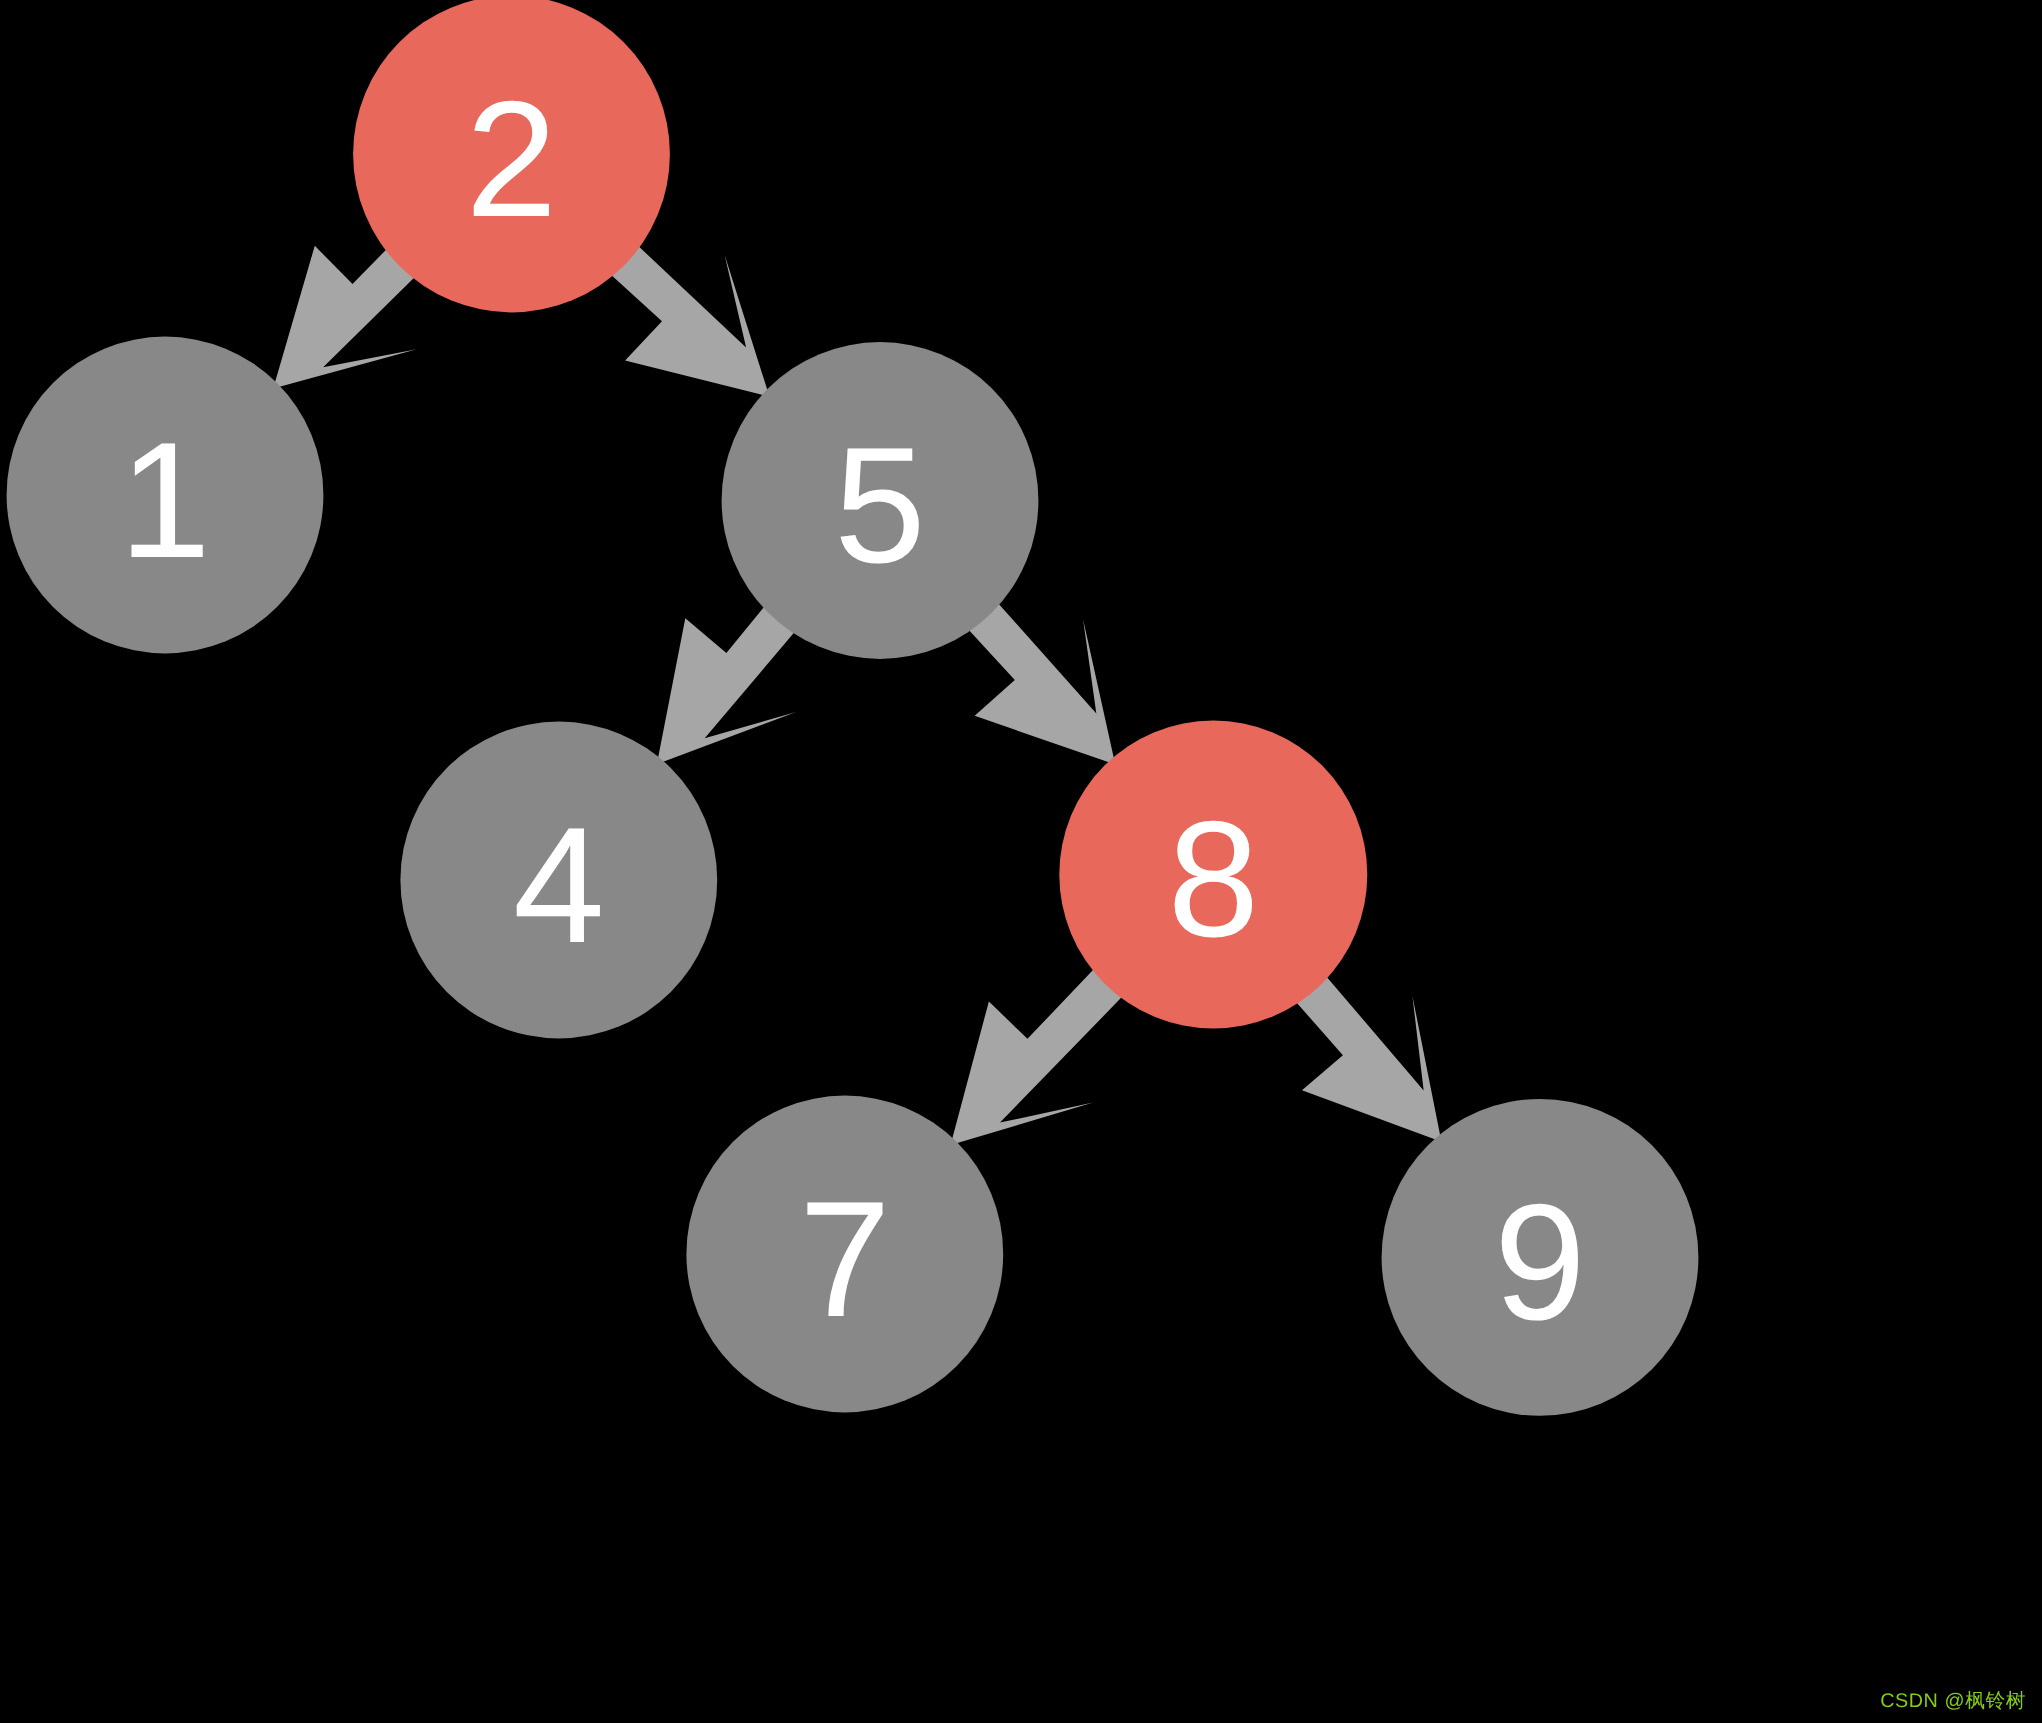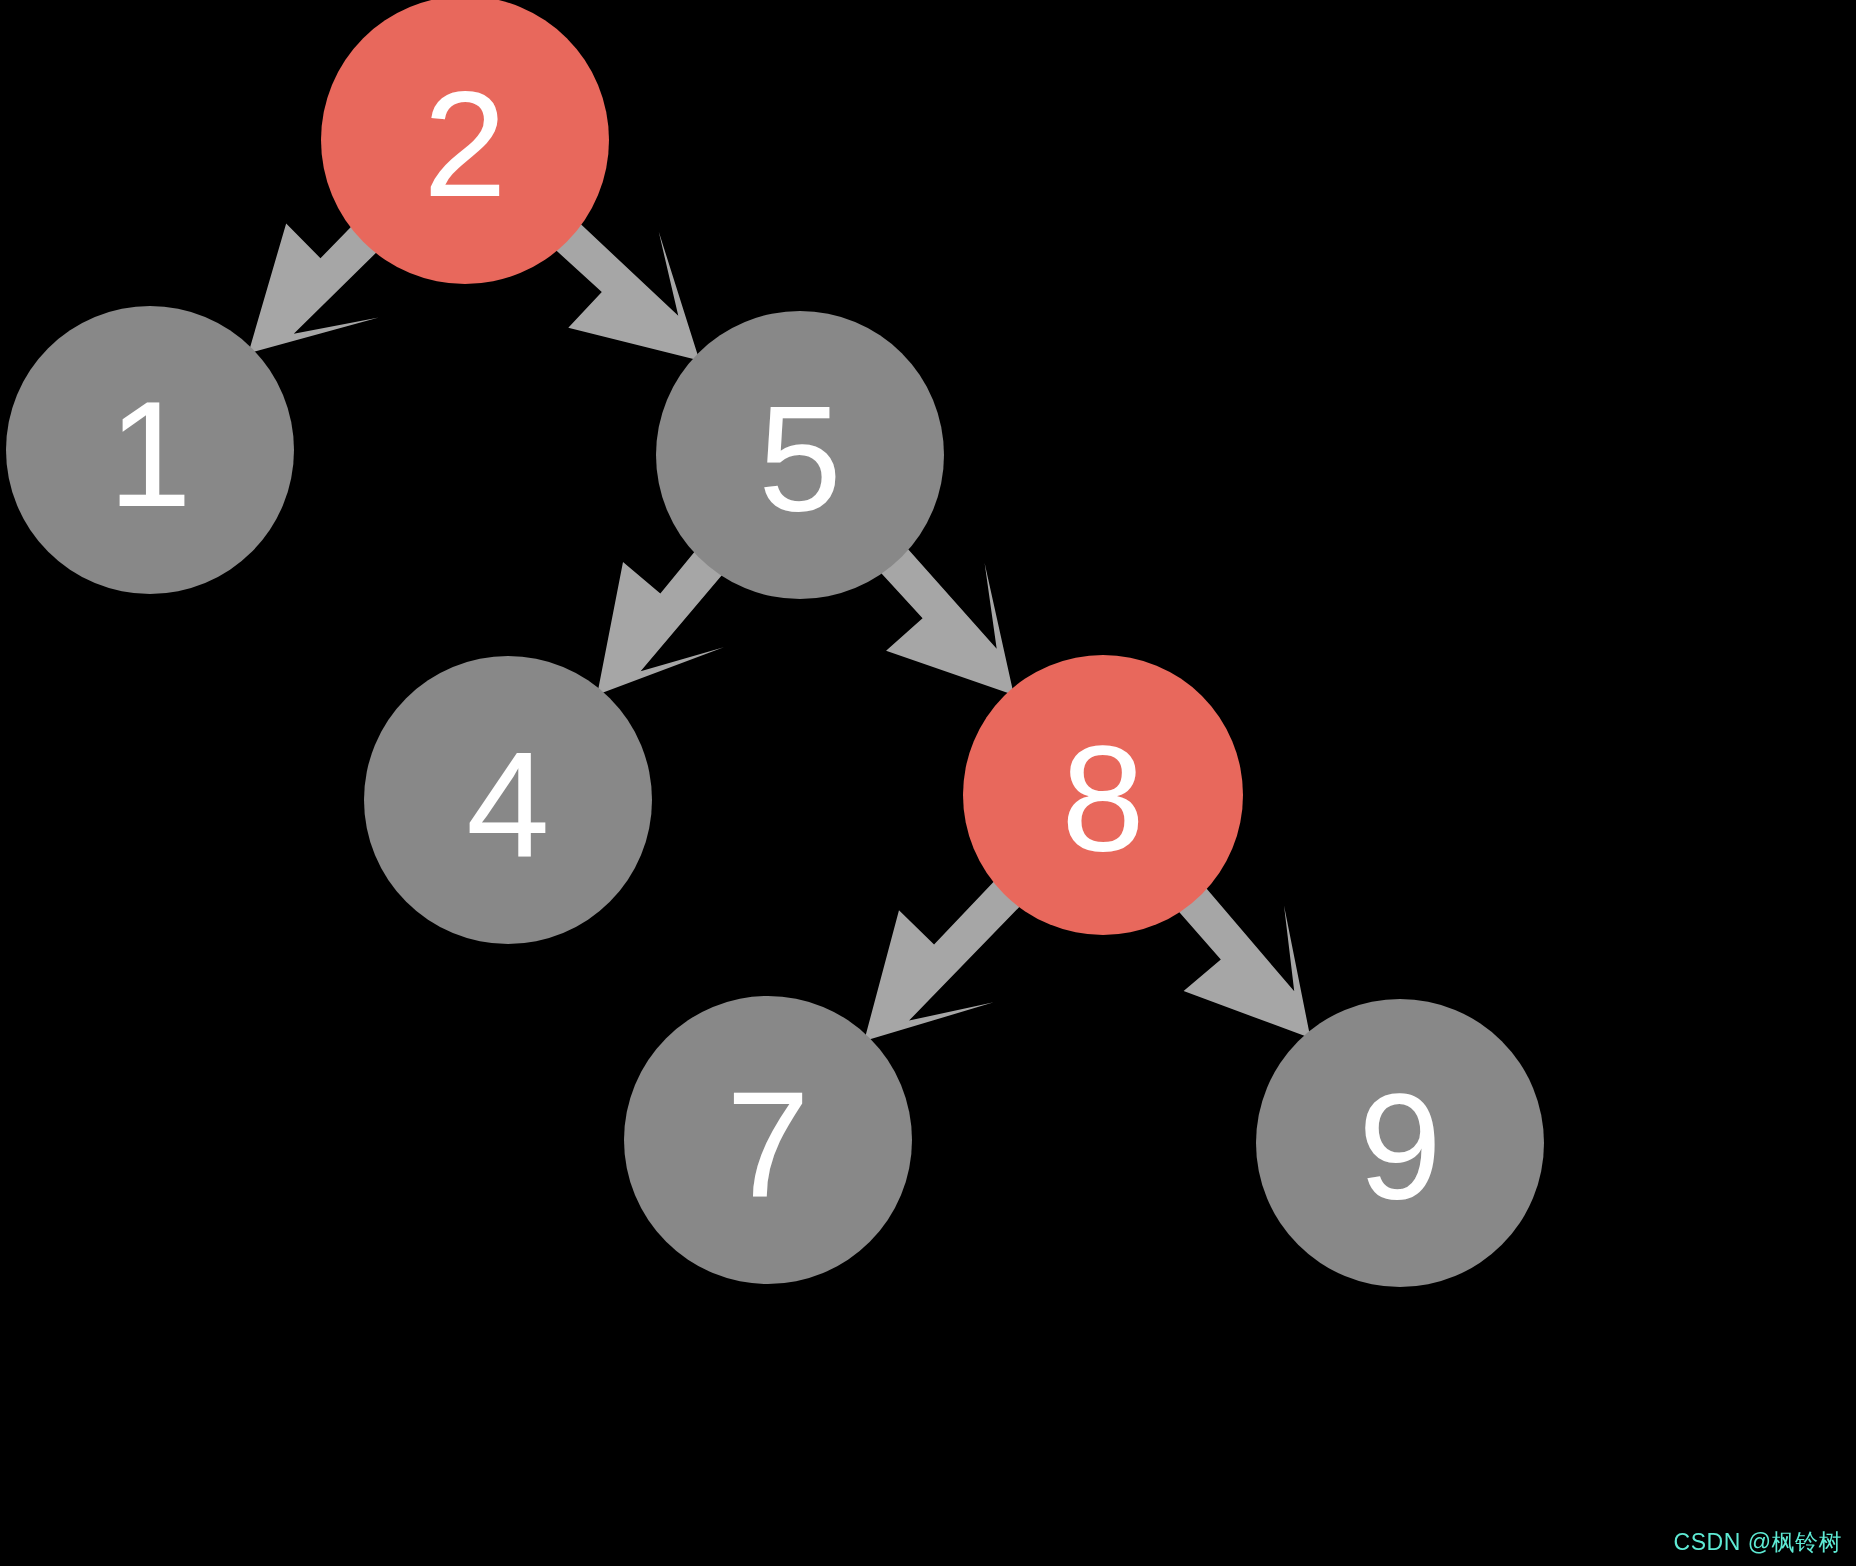--- a/index.html
+++ b/index.html
@@ -35,23 +35,23 @@
     dominant-baseline: central;
   }
   .edge-arrow {
     fill: #a6a6a6;
     stroke: none;
   }
   .watermark {
     position: absolute;
     right: 14px;
     bottom: 8px;
-    color: #5eead4;
+    color: #84cc16;
     font-family: "Liberation Sans", sans-serif;
-    font-size: 23px;
+    font-size: 18px;
     letter-spacing: 0.5px;
     white-space: nowrap;
     user-select: none;
   }
 </style>
 </head>
 <body>
 
 <div id="canvas">
 

